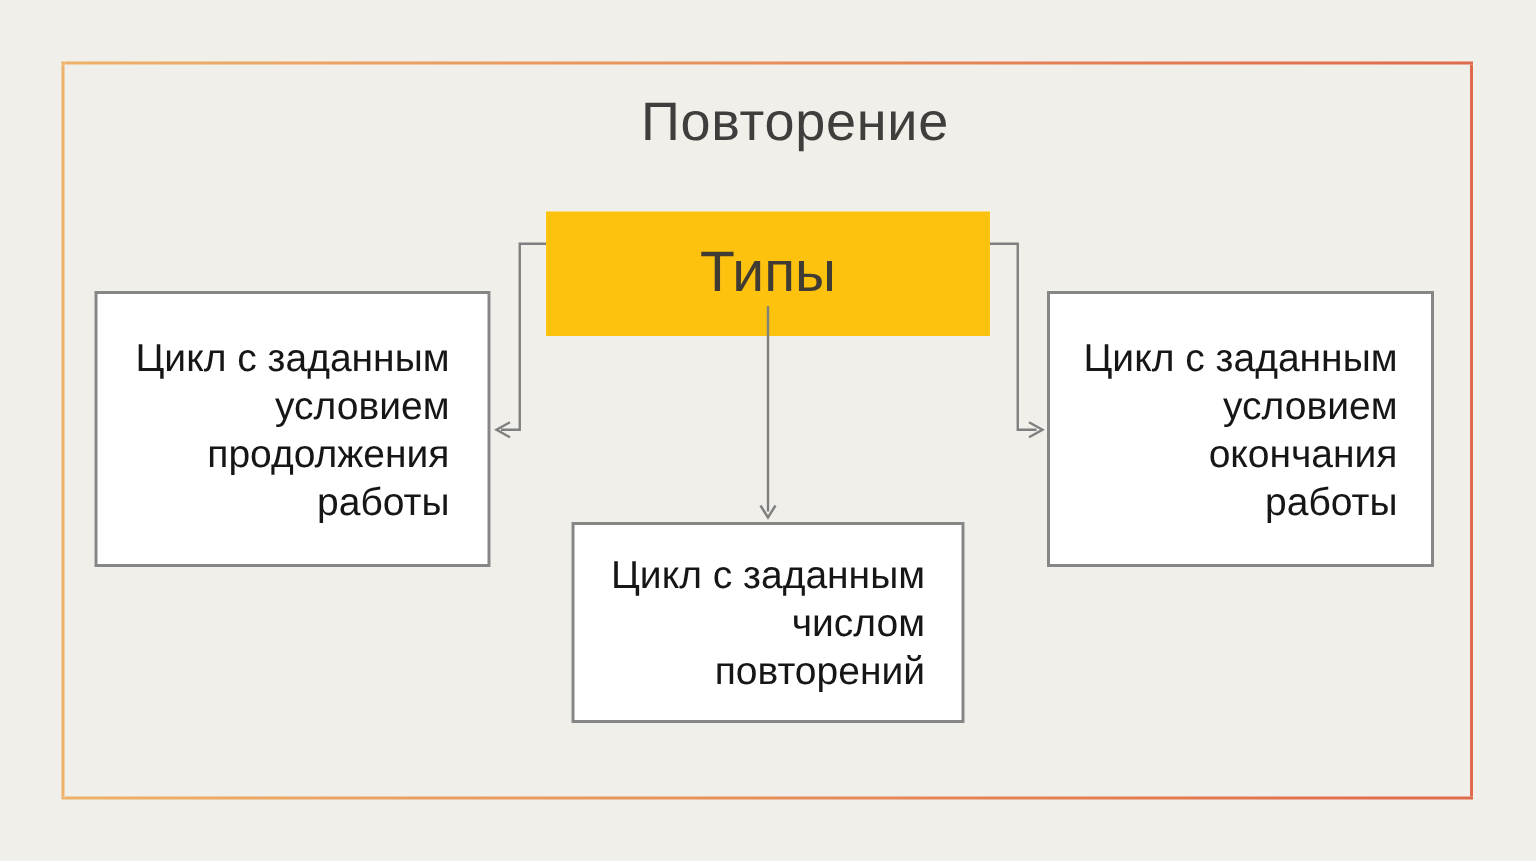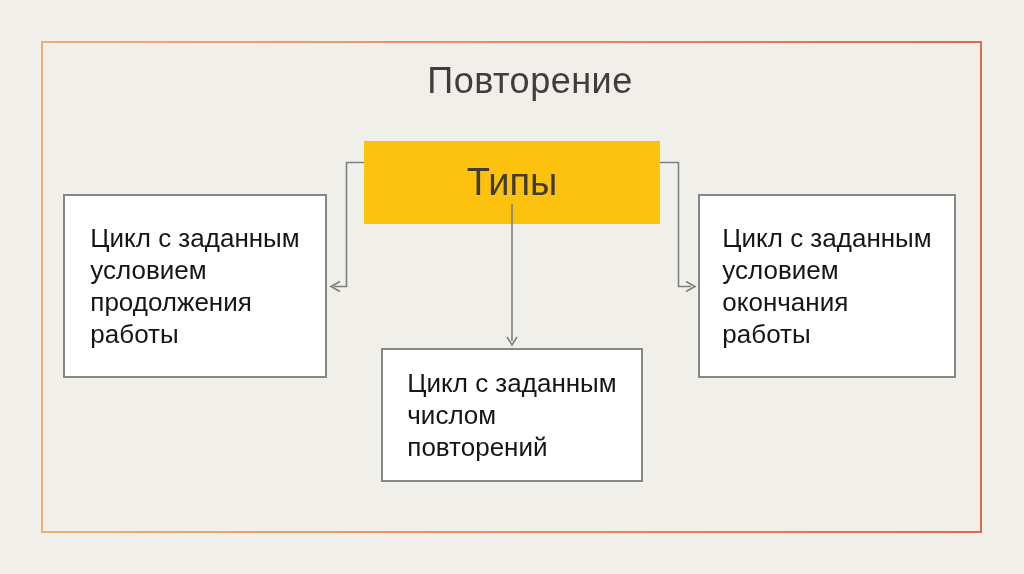--- a/index.html
+++ b/index.html
@@ -53,21 +53,21 @@
     color: var(--root-text, #403B33);
     margin-top: 20px;
   }
   .node {
     position: absolute;
     background: #FFFFFF;
     border: 2px solid var(--box-border, #868686);
     display: flex;
     align-items: center;
     justify-content: center;
-    text-align: left;
+    text-align: right;
     font-size: 26px;
     line-height: 32px;
     color: var(--box-text, #161616);
     box-sizing: border-box;
   }
   .node span {
     white-space: pre-line;
   }
   .node-left   { left: 63px;  top: 194px; width: 264px; height: 184px; }
   .node-center { left: 381px; top: 348px; width: 262px; height: 134px; }

